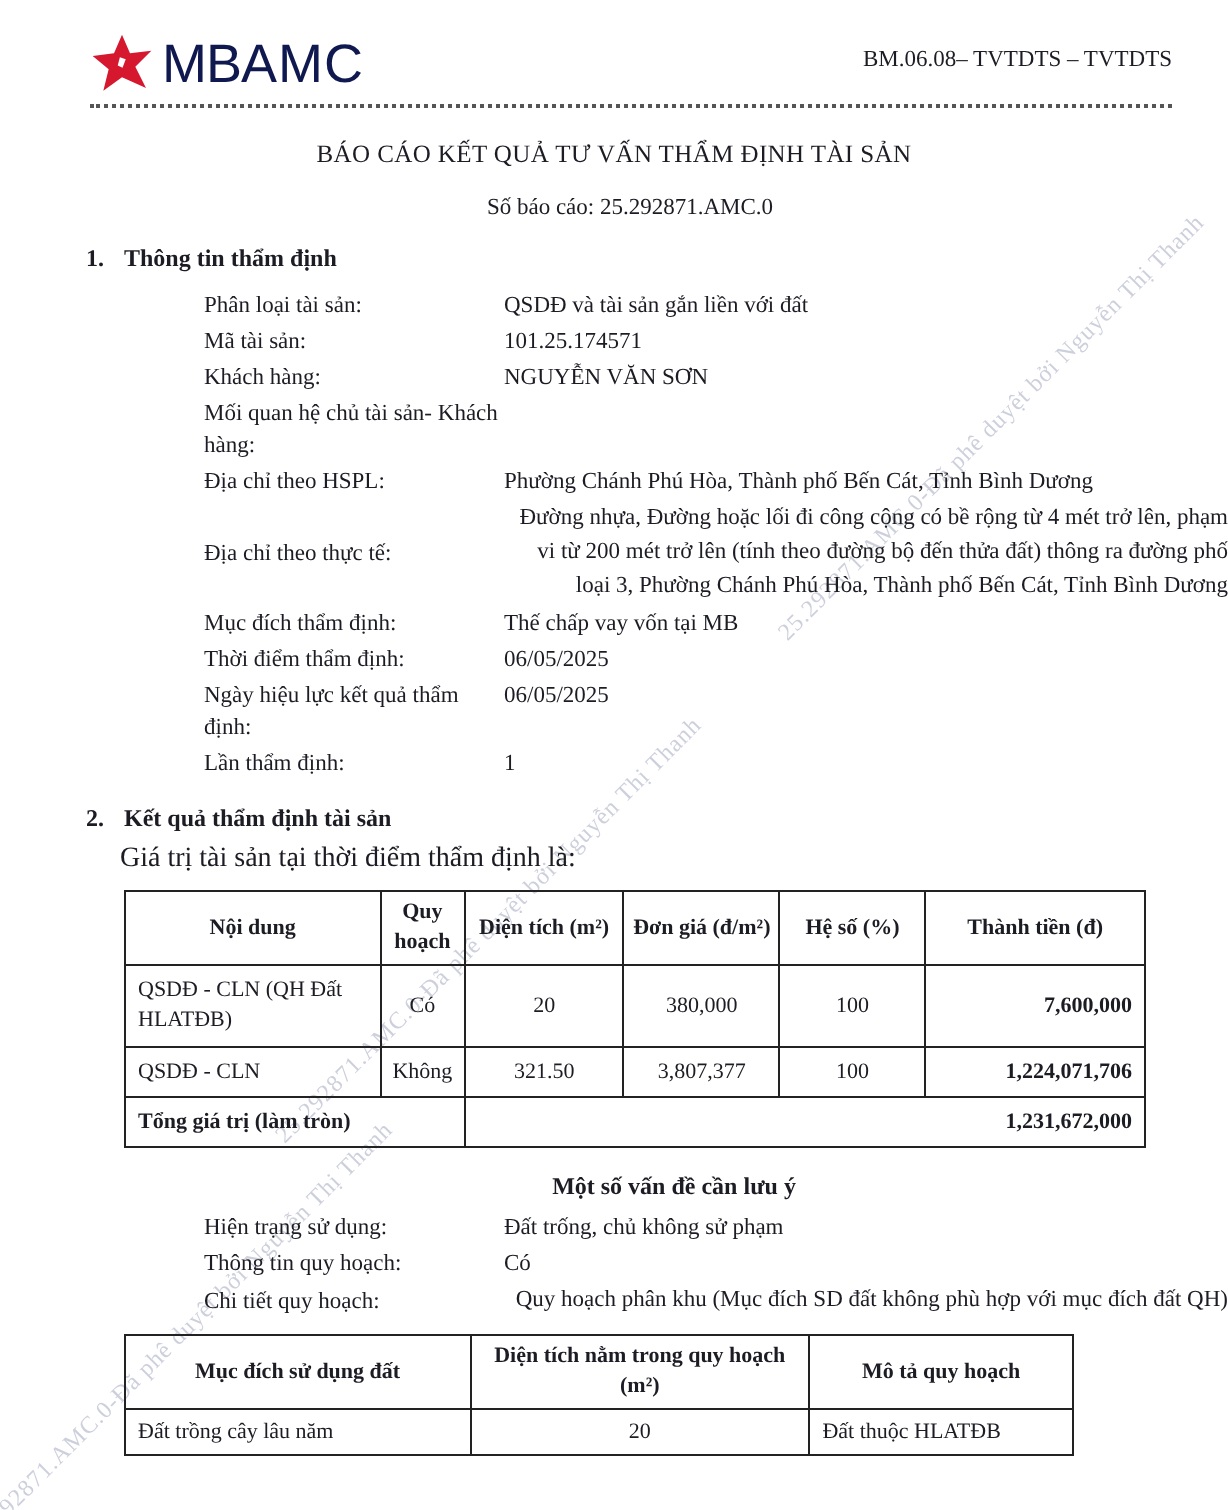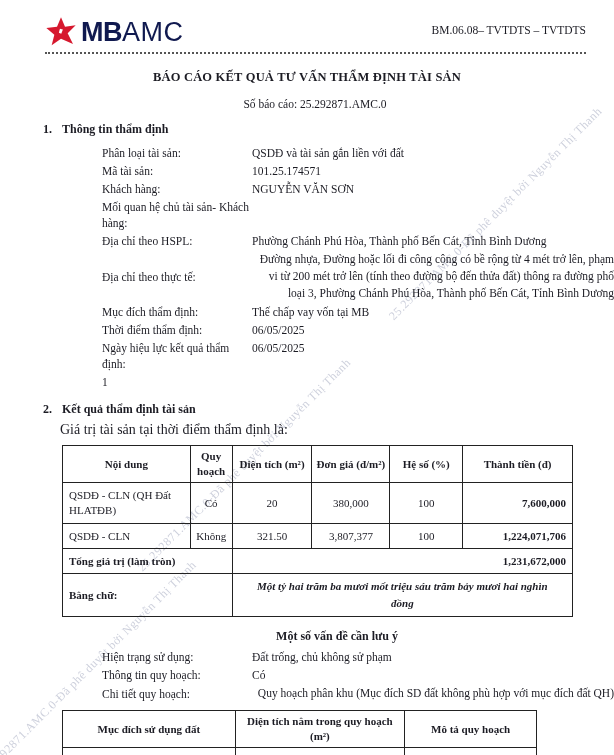--- a/index.html
+++ b/index.html
@@ -28,32 +28,32 @@
   .wm1{left:-40px;top:332px;width:820px;justify-content:center;}
   .wm2{left:-120px;top:660px;width:420px;justify-content:center;}
   
   .header{
     display:flex;justify-content:space-between;align-items:flex-start;
     padding:16px 28px 0 45px;
     position:relative;z-index:1;
   }
   .logo{display:flex;align-items:center;gap:4px;}
   .logo-text{font-family:"Liberation Sans","DejaVu Sans",sans-serif;font-size:27px;line-height:30px;color:#10194f;}
-  .logo-mb{font-weight:700;letter-spacing:-0.5px;}
+  .logo-mb{font-weight:400;letter-spacing:-0.5px;}
   .logo-amc{font-weight:500;letter-spacing:0.5px;}
   .form-code{font-size:11.5px;margin-top:8px;color:#1c1c24;}
   .dotted-rule{
     margin:4px 28px 0 45px;
     border-top:2px dotted #555;
     height:0;
     position:relative;z-index:1;
   }
   
   .doc-title{
-    text-align:center;font-weight:bold;font-size:12.5px;
+    text-align:center;font-weight:normal;font-size:12.5px;
     margin-top:16px;letter-spacing:0.2px;
     position:relative;z-index:1;
   }
   .report-no{
     text-align:center;font-size:11.5px;margin-top:13px;
     position:relative;z-index:1;padding-left:16px;
   }
   
   .section-heading{
     display:flex;gap:10px;font-weight:bold;font-size:12px;
@@ -154,20 +154,21 @@
       </div>
       <div class="field">
         <span class="field-label">Thời điểm thẩm định:</span>
         <span class="field-value">06/05/2025</span>
       </div>
       <div class="field">
         <span class="field-label">Ngày hiệu lực kết quả thẩm định:</span>
         <span class="field-value">06/05/2025</span>
       </div>
       <div class="field">
+        <span class="field-label">Lần thẩm định:</span>
         <span class="field-value">1</span>
       </div>
     </div>
 
     <div class="section-heading">
       <span>2.</span>
       <span>Kết quả thẩm định tài sản</span>
     </div>
     <div class="intro-line">Giá trị tài sản tại thời điểm thẩm định là:</div>
 
@@ -204,24 +205,20 @@
           <td class="cell-center">Không</td>
           <td class="cell-center">321.50</td>
           <td class="cell-center">3,807,377</td>
           <td class="cell-center">100</td>
           <td class="cell-right bold">1,224,071,706</td>
         </tr>
         <tr>
           <td class="cell-left bold" colspan="2">Tổng giá trị (làm tròn)</td>
           <td class="cell-right bold" colspan="4">1,231,672,000</td>
         </tr>
-        <tr>
-          <td class="cell-left bold" colspan="2">Bằng chữ:</td>
-          <td class="in-words" colspan="4">Một tỷ hai trăm ba mươi mốt triệu sáu trăm bảy mươi hai nghìn đồng</td>
-        </tr>
       </tbody>
     </table>
 
     <div class="notes-heading">Một số vấn đề cần lưu ý</div>
     <div class="fields" style="margin-top:5px;">
       <div class="field">
         <span class="field-label">Hiện trạng sử dụng:</span>
         <span class="field-value">Đất trống, chủ không sử phạm</span>
       </div>
       <div class="field">

